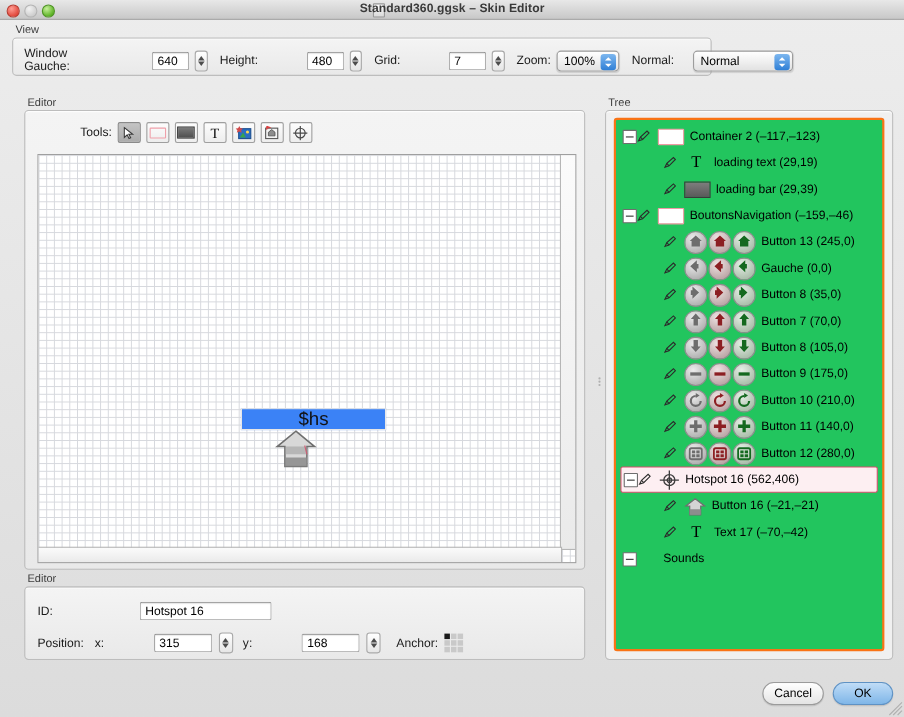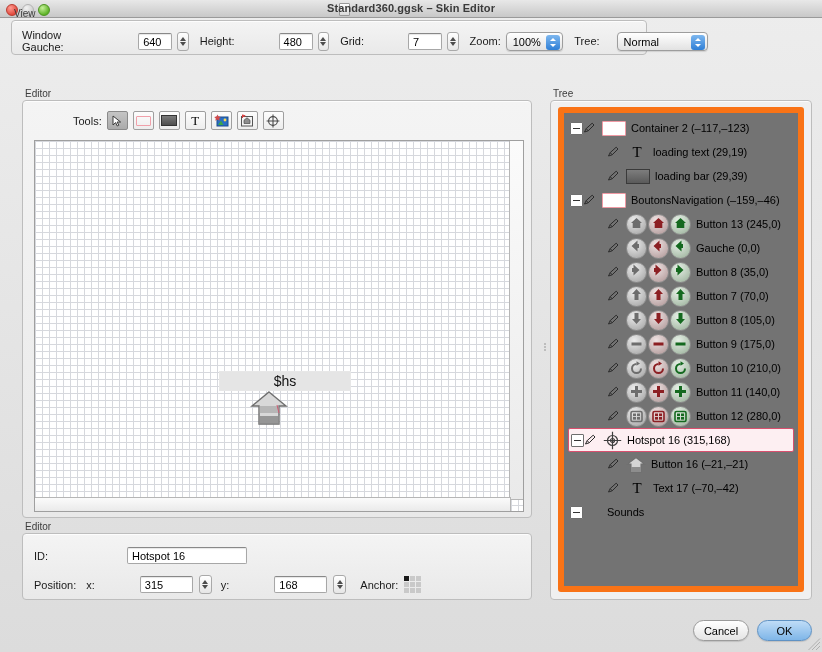--- a/index.html
+++ b/index.html
@@ -69,31 +69,31 @@
 
   
   #canvasWrap{position:absolute;left:34px;top:139px;width:488px;height:370px;
     border:1px solid #9f9f9f;background:#fff;overflow:hidden;}
   #grid{position:absolute;left:0;top:0;width:100%;height:100%;
     background-image:
       linear-gradient(to right,#d6d8dd 1px,transparent 1px),
       linear-gradient(to bottom,#d6d8dd 1px,transparent 1px);
     background-size:7px 7px;}
   .canvas-obj{position:absolute;}
-  #hsLabel{left:184px;top:230px;width:130px;height:18px;background:#e5e5e5;
+  #hsLabel{left:184px;top:230px;width:130px;height:18px;background:#3b82f6;
     border:1px solid #e7e7e7;display:flex;align-items:center;justify-content:center;
-    font-size:14px;color:#111;}
+    font-size:17px;color:#111;}
   #hsArrow{left:214px;top:249px;width:40px;height:36px;}
   .sb{position:absolute;background:linear-gradient(#fbfbfb,#eaeaea);border:1px solid #b6b6b6;}
   #sbV{right:-1px;top:-1px;width:13px;height:358px;}
   #sbH{left:-1px;bottom:-1px;height:13px;width:475px;}
 
   
   #treeBox{position:absolute;left:0;top:0;right:0;bottom:0;
-    background:#737373;border:6px solid #f97316;border-radius:3px;overflow:hidden;}
+    background:#22c55e;border:2px solid #f97316;border-radius:3px;overflow:hidden;}
   .trow{display:flex;align-items:center;height:24px;padding-left:6px;position:relative;box-sizing:border-box;}
   .trow.sel{background:#fdeff2;border:1px solid #d94f6e;border-radius:2px;margin:0 4px;padding-left:2px;}
   .disc{width:11px;height:11px;border:1px solid #6e6e6e;background:#fff;
     display:flex;align-items:center;justify-content:center;flex:0 0 auto;border-radius:1px;}
   .disc:before{content:"";width:7px;height:1px;background:#333;}
   .pen{width:13px;flex:0 0 auto;display:flex;align-items:center;justify-content:center;}
   .tlabel{margin-left:5px;font-size:11px;color:#000;white-space:nowrap;}
   .ico{flex:0 0 auto;display:flex;align-items:center;justify-content:center;}
   .ico-container{width:22px;height:13px;border:1.5px solid #f09aa4;background:#fff;border-radius:1px;}
   .ico-image{width:22px;height:8px;border:1px solid #9d9d9d;background:linear-gradient(#fcfcfc,#d4d4d4);}
@@ -132,21 +132,21 @@
   <div id="titlebar">
     <div class="traffic">
       <span class="tl close"></span>
       <span class="tl min"></span>
       <span class="tl max"></span>
     </div>
     <div class="doc-icon"></div>
     <div class="title">Standard360.ggsk – Skin Editor</div>
   </div>
 
-  <div class="group" style="left:11px;top:8px;width:636px;height:47px;">
+  <div class="group" style="left:11px;top:22px;width:636px;height:47px;">
     <div class="legend">View</div>
     <div class="box">
       <div style="position:absolute;left:10px;top:8px;display:flex;align-items:center;gap:5px;">
         <span class="lbl">Window Gauche:</span>
         <span class="txtfield" style="width:38px;">640</span>
         <span class="stepper"></span>
 
         <span class="lbl" style="margin-left:6px;">Height:</span>
         <span class="txtfield" style="width:38px;">480</span>
         <span class="stepper"></span>
@@ -154,21 +154,21 @@
         <span class="lbl" style="margin-left:6px;">Grid:</span>
         <span class="txtfield" style="width:38px;">7</span>
         <span class="stepper"></span>
 
         <span class="lbl" style="margin-left:6px;">Zoom:</span>
         <span class="popup" style="width:62px;">
           <span>100%</span>
           <span class="arrowbox"></span>
         </span>
 
-        <span class="lbl" style="margin-left:6px;">Tree:</span>
+        <span class="lbl" style="margin-left:6px;">Normal:</span>
         <span class="popup" style="width:101px;margin-left:12px;">
           <span>Normal</span>
           <span class="arrowbox"></span>
         </span>
       </div>
     </div>
   </div>
 
   <div class="group" style="left:22px;top:88px;width:510px;height:430px;">
     <div class="legend">Editor</div>
@@ -622,21 +622,21 @@
                 </svg>
               </span>
               <span style="width:6px;display:inline-block;flex:0 0 auto"></span>
               <span class="ico">
                 <svg width="19" height="19" viewBox="0 0 19 19">
                   <circle cx="9.5" cy="9.5" r="5" fill="none" stroke="#3d3d3d" stroke-width="1.2"></circle>
                   <circle cx="9.5" cy="9.5" r="2" fill="none" stroke="#3d3d3d" stroke-width="1.2"></circle>
                   <path d="M9.5 0.8 L9.5 18.2 M0.8 9.5 L18.2 9.5" stroke="#3d3d3d" stroke-width="1.2"></path>
                 </svg>
               </span>
-              <span class="tlabel">Hotspot 16 (315,168)</span>
+              <span class="tlabel">Hotspot 16 (562,406)</span>
             </div>
             <div class="trow">
               <span style="display:inline-block;width:26px;flex:0 0 auto"></span>
               <span style="display:inline-block;width:11px;flex:0 0 auto"></span>
               <span class="pen">
                 <svg width="13" height="12" viewBox="0 0 13 12">
                   <path d="M1.5 10 L3.2 6.6 L9.2 1.2 L11 3 L5.2 8.8 Z" fill="none" stroke="#2b2b2b" stroke-width="1"></path>
                   <path d="M3.2 6.6 L5.2 8.8" stroke="#2b2b2b" stroke-width="1"></path>
                 </svg>
               </span>

